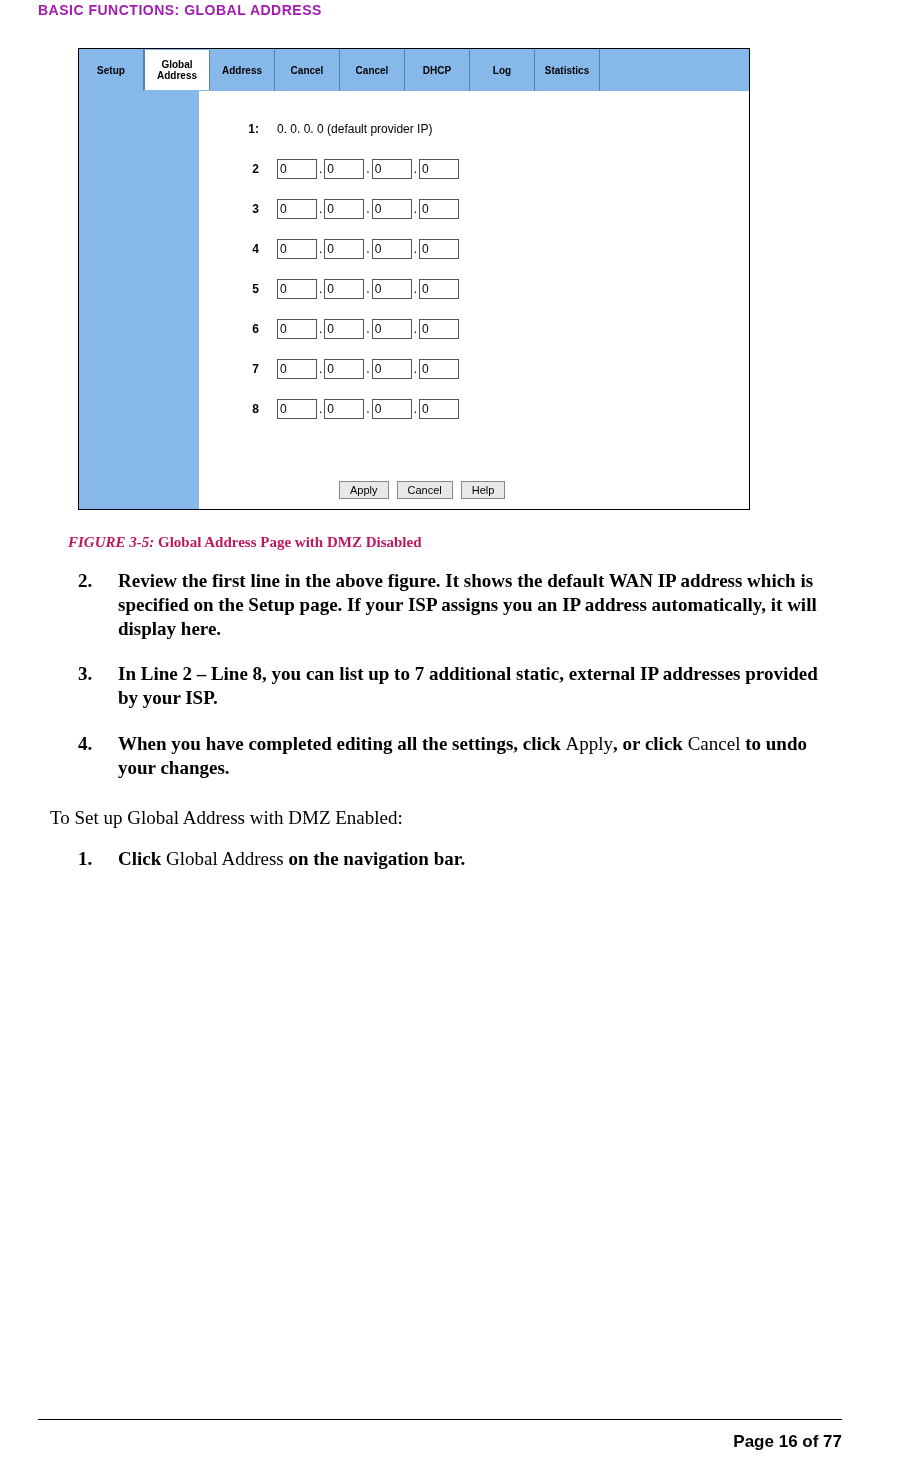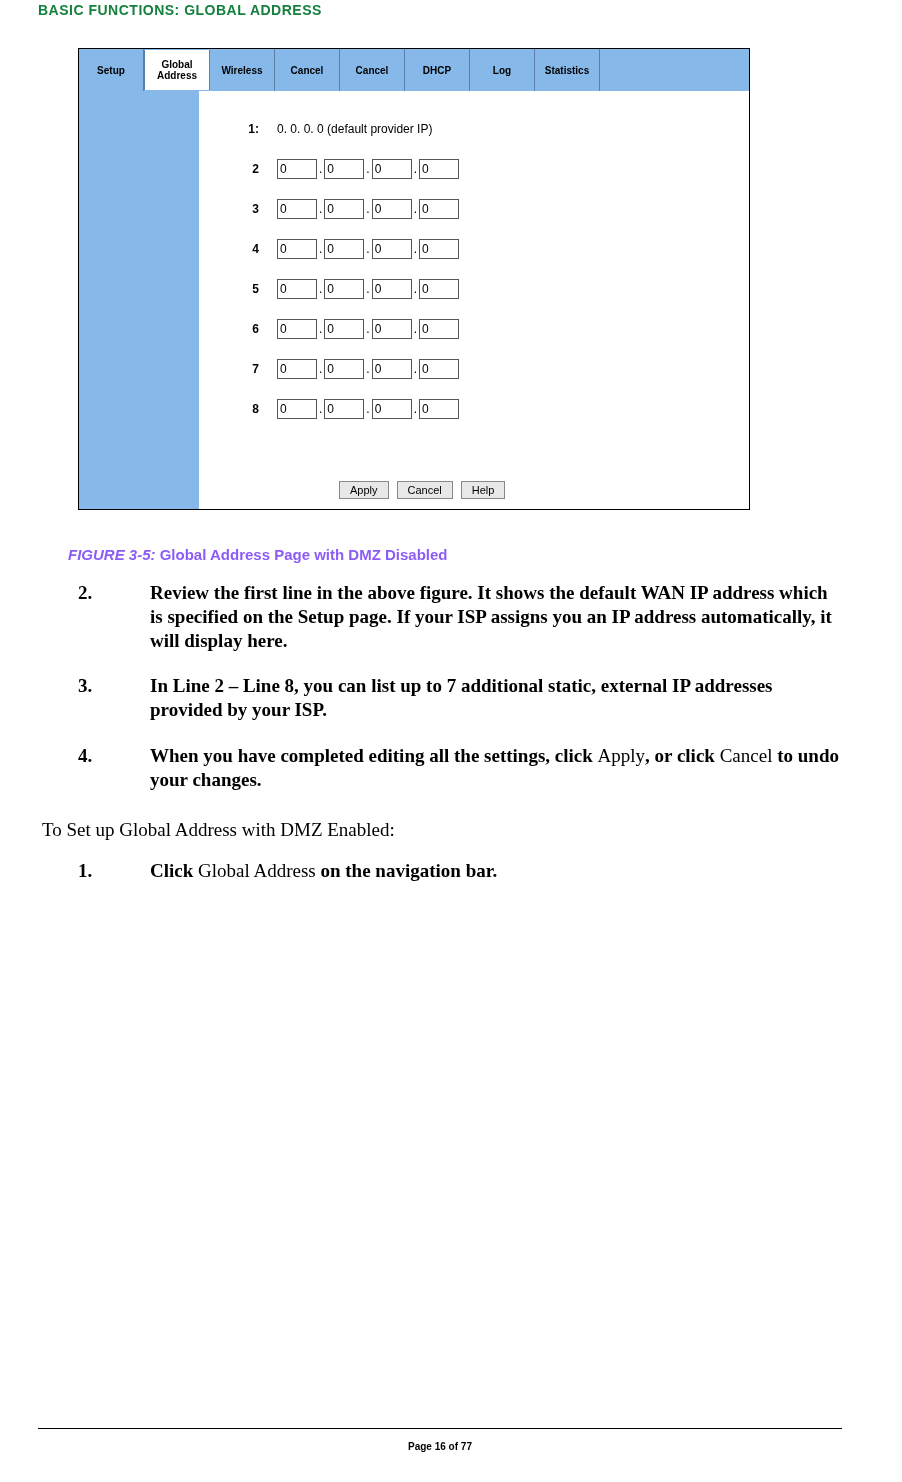--- a/index.html
+++ b/index.html
@@ -14,21 +14,21 @@
     min-height: 1482px;
     position: relative;
     padding: 0 60px 0 38px;
     box-sizing: border-box;
   }
   .header-title {
     font-family: Verdana, Geneva, sans-serif;
     font-size: 14px;
     font-weight: bold;
     letter-spacing: 0.5px;
-    color: #15803d;
+    color: #a21caf;
     padding: 2px 0 30px 0;
   }
 
   
   .figure-wrap {
     margin-left: 40px;
     width: 560px;
   }
   .router-ui {
     border: 1px solid #000;
@@ -133,52 +133,51 @@
   .ui-btn {
     font-family: Arial, sans-serif;
     font-size: 11px;
     padding: 2px 10px;
     border: 1px solid #888;
     background: #e8e8e8;
     cursor: pointer;
   }
 
   .figure-caption {
-    font-family: Liberation Sans, sans-serif;
-    font-weight: bold;
-    color: #8b5cf6;
+    font-family: Liberation Serif, serif;
+    font-weight: bold;
+    color: #be185d;
     font-size: 15px;
-    margin: 36px 0 18px 30px;
+    margin: 24px 0 18px 30px;
   }
   .figure-caption .fig-label {
     font-style: italic;
   }
 
   .list-block {
     margin: 0 0 0 40px;
   }
   .list-item {
     display: flex;
     margin-bottom: 22px;
     font-size: 19px;
     line-height: 1.25;
   }
   .list-item .num {
     font-weight: bold;
     flex: 0 0 40px;
   }
   .list-item .body {
     flex: 1;
-    margin-left: 32px;
   }
   .bold { font-weight: bold; }
 
   .section-intro {
     font-size: 19px;
-    margin: 28px 0 18px 4px;
+    margin: 28px 0 18px 12px;
   }
 
   .note-text {
     font-family: Verdana, Geneva, sans-serif;
     font-weight: bold;
     color: #808080;
     font-size: 15px;
     margin: 14px 0 0 40px;
     line-height: 1.4;
   }
@@ -188,39 +187,39 @@
     left: 38px;
     right: 60px;
     bottom: 30px;
   }
   .footer-line {
     border-bottom: 1px solid #000;
     height: 4px;
     margin-bottom: 2px;
   }
   .footer-text {
-    text-align: center;
+    text-align: right;
     font-family: Verdana, Geneva, sans-serif;
     font-weight: bold;
-    font-size: 10px;
+    font-size: 17px;
     padding-top: 10px;
   }
 </style>
 </head>
 <body>
 
 <div class="page">
   <div class="header-title">BASIC FUNCTIONS: GLOBAL ADDRESS</div>
 
   <div class="figure-wrap">
     <div class="router-ui">
       <div class="tab-bar">
         <div class="tab">Setup</div>
         <div class="tab active">Global Address</div>
-        <div class="tab">Wireless</div>
+        <div class="tab">Address</div>
         <div class="tab">Cancel</div>
         <div class="tab">Cancel</div>
         <div class="tab">DHCP</div>
         <div class="tab">Log</div>
         <div class="tab">Statistics</div>
       </div>
       <div class="router-body">
         <div class="router-sidebar"></div>
         <div class="router-main">
           <div class="ip-row">

